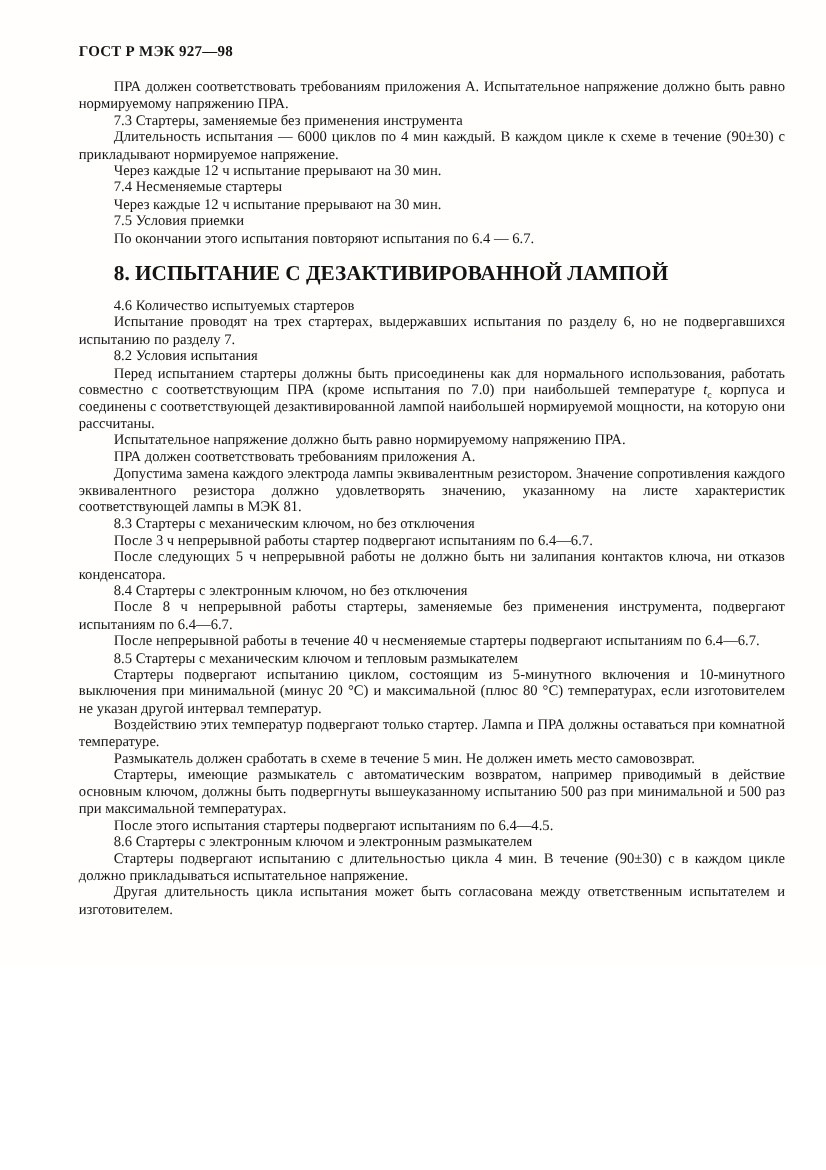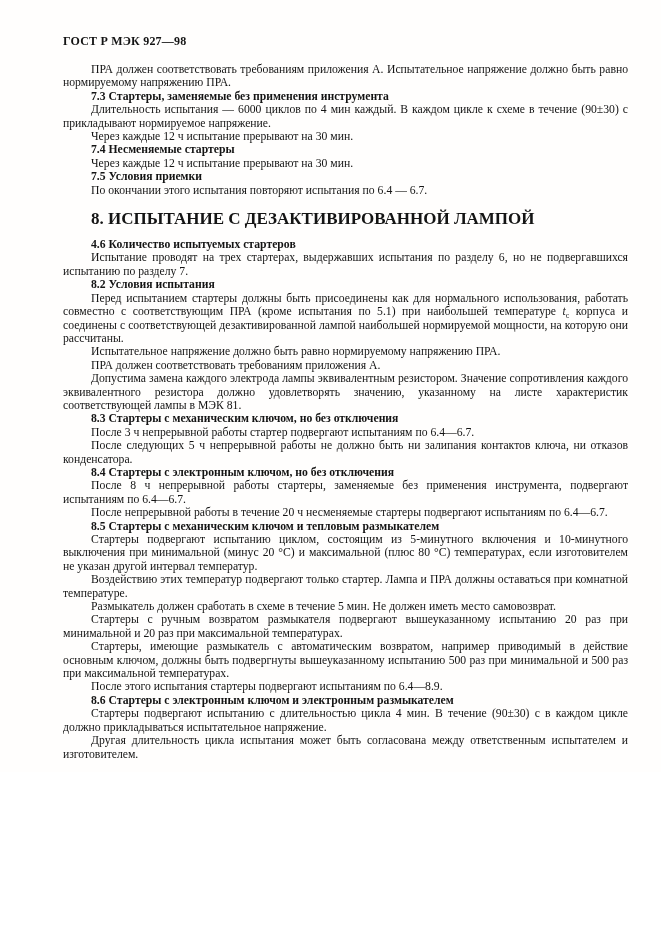--- a/index.html
+++ b/index.html
@@ -27,21 +27,21 @@
   .doc-body p {
     margin: 0;
     font-size: 11.7px;
     line-height: 13.4px;
     text-align: justify;
     text-indent: 28px;
     hyphens: auto;
     -webkit-hyphens: auto;
   }
   .doc-body p.clause-heading {
-    font-weight: bold;
+    font-weight: normal;
     text-align: left;
     hyphens: none;
   }
   .doc-body p.section-heading {
     font-weight: bold;
     font-size: 17px;
     line-height: 14px;
     margin: 15px 0 12px 0;
     text-align: left;
     hyphens: none;
@@ -67,36 +67,35 @@
       <p class="para">Длительность испытания — 6000 циклов по 4 мин каждый. В каждом цикле к схеме в течение (90±30) с прикладывают нормируемое напряжение.</p>
       <p class="para">Через каждые 12 ч испытание прерывают на 30 мин.</p>
       <p class="clause-heading"><span>7.4 </span><span>Несменяемые стартеры</span></p>
       <p class="para">Через каждые 12 ч испытание прерывают на 30 мин.</p>
       <p class="clause-heading"><span>7.5 </span><span>Условия приемки</span></p>
       <p class="para">По окончании этого испытания повторяют испытания по 6.4 — 6.7.</p>
       <p class="section-heading">8. ИСПЫТАНИЕ С ДЕЗАКТИВИРОВАННОЙ ЛАМПОЙ</p>
       <p class="clause-heading"><span>4.6 </span><span>Количество испытуемых стартеров</span></p>
       <p class="para">Испытание проводят на трех стартерах, выдержавших испытания по разделу 6, но не подвергавшихся испытанию по разделу 7.</p>
       <p class="clause-heading"><span>8.2 </span><span>Условия испытания</span></p>
-      <p class="para"><span>Перед испытанием стартеры должны быть присоединены как для нормального использования, работать совместно с соответствующим ПРА (кроме испытания по 5.1) при наибольшей температуре </span><span class="ital">t</span><sub>с</sub><span> корпуса и соединены с соответствующей дезактивированной лампой наибольшей нормируемой мощности, на которую они рассчитаны.</span></p>
+      <p class="para"><span>Перед испытанием стартеры должны быть присоединены как для нормального использования, работать совместно с соответствующим ПРА (кроме испытания по 7.0) при наибольшей температуре </span><span class="ital">t</span><sub>с</sub><span> корпуса и соединены с соответствующей дезактивированной лампой наибольшей нормируемой мощности, на которую они рассчитаны.</span></p>
       <p class="para">Испытательное напряжение должно быть равно нормируемому напряжению ПРА.</p>
       <p class="para">ПРА должен соответствовать требованиям приложения А.</p>
       <p class="para">Допустима замена каждого электрода лампы эквивалентным резистором. Значение сопротивления каждого эквивалентного резистора должно удовлетворять значению, указанному на листе характеристик соответствующей лампы в МЭК 81.</p>
       <p class="clause-heading"><span>8.3 </span><span>Стартеры с механическим ключом, но без отключения</span></p>
       <p class="para">После 3 ч непрерывной работы стартер подвергают испытаниям по 6.4—6.7.</p>
       <p class="para">После следующих 5 ч непрерывной работы не должно быть ни залипания контактов ключа, ни отказов конденсатора.</p>
       <p class="clause-heading"><span>8.4 </span><span>Стартеры с электронным ключом, но без отключения</span></p>
       <p class="para">После 8 ч непрерывной работы стартеры, заменяемые без применения инструмента, подвергают испытаниям по 6.4—6.7.</p>
-      <p class="para">После непрерывной работы в течение 20 ч несменяемые стартеры подвергают испытаниям по 6.4—6.7.</p>
+      <p class="para">После непрерывной работы в течение 40 ч несменяемые стартеры подвергают испытаниям по 6.4—6.7.</p>
       <p class="clause-heading"><span>8.5 </span><span>Стартеры с механическим ключом и тепловым размыкателем</span></p>
       <p class="para">Стартеры подвергают испытанию циклом, состоящим из 5-минутного включения и 10-минутного выключения при минимальной (минус 20 °С) и максимальной (плюс 80 °С) температурах, если изготовителем не указан другой интервал температур.</p>
       <p class="para">Воздействию этих температур подвергают только стартер. Лампа и ПРА должны оставаться при комнатной температуре.</p>
       <p class="para">Размыкатель должен сработать в схеме в течение 5 мин. Не должен иметь место самовозврат.</p>
-      <p class="para">Стартеры с ручным возвратом размыкателя подвергают вышеуказанному испытанию 20 раз при минимальной и 20 раз при максимальной температурах.</p>
       <p class="para">Стартеры, имеющие размыкатель с автоматическим возвратом, например приводимый в действие основным ключом, должны быть подвергнуты вышеуказанному испытанию 500 раз при минимальной и 500 раз при максимальной температурах.</p>
-      <p class="para">После этого испытания стартеры подвергают испытаниям по 6.4—8.9.</p>
+      <p class="para">После этого испытания стартеры подвергают испытаниям по 6.4—4.5.</p>
       <p class="clause-heading"><span>8.6 </span><span>Стартеры с электронным ключом и электронным размыкателем</span></p>
       <p class="para">Стартеры подвергают испытанию с длительностью цикла 4 мин. В течение (90±30) с в каждом цикле должно прикладываться испытательное напряжение.</p>
       <p class="para">Другая длительность цикла испытания может быть согласована между ответственным испытателем и изготовителем.</p>
     </div>
 
   <div class="page-number">6</div>
 </div>
 
 </body></html>

